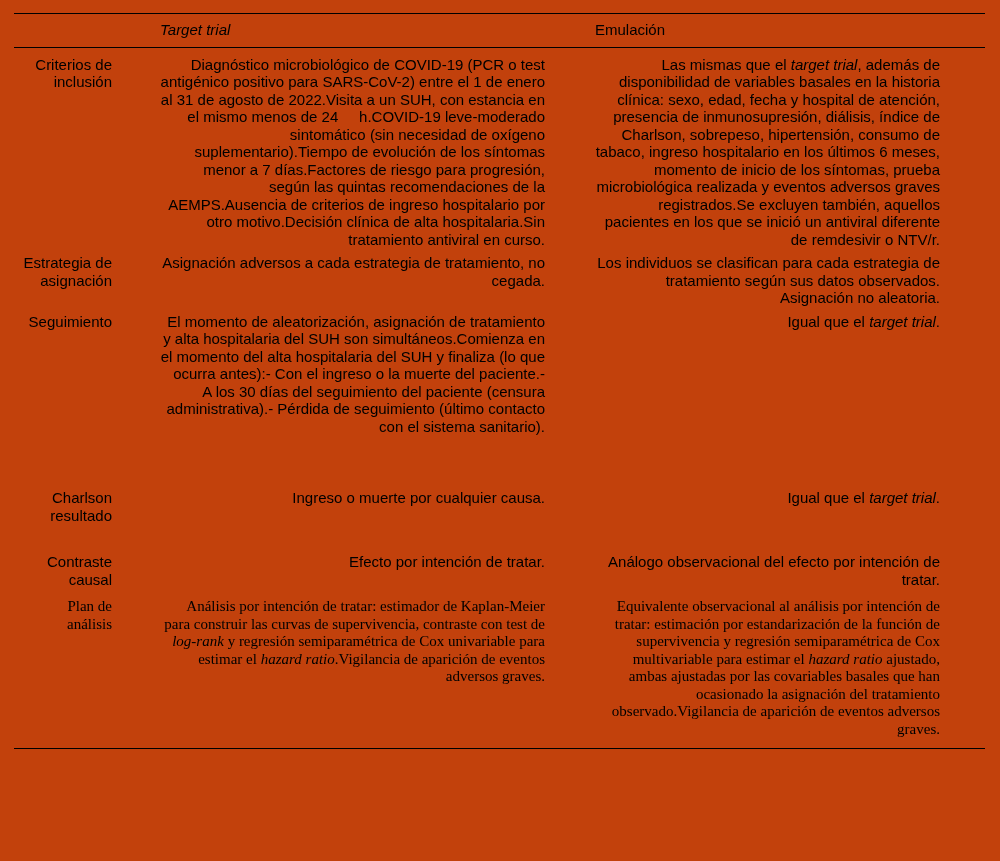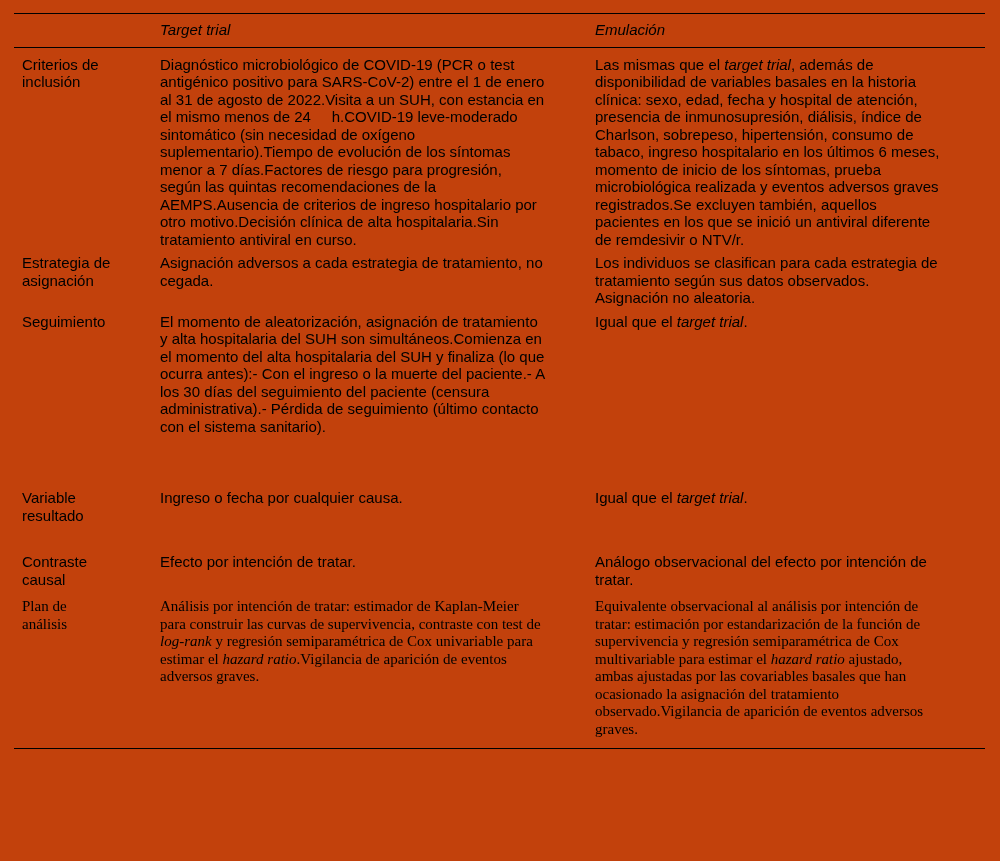--- a/index.html
+++ b/index.html
@@ -23,26 +23,26 @@
     border-bottom: 1.5px solid #000;
     font-size: 15px;
     line-height: 17.5px;
   }
   thead th {
     text-align: left;
     font-weight: normal;
     vertical-align: top;
     border-bottom: 1px solid #000;
     padding: 7px 0 8px 0;
-    font-style: italic;
   }
   th.italic-header { font-style: italic; }
   tbody td {
     vertical-align: top;
     padding-bottom: 10px;
+    text-align: right;
   }
   .c-label  { padding-left: 8px;  padding-right: 48px; }
   .c-target { padding-right: 50px; }
   .c-emu    { padding-right: 45px; }
   
   tbody tr:nth-child(1) td { padding-top: 8px; padding-bottom: 6px; }
   tbody tr:nth-child(2) td { padding-bottom: 6px; }
   tbody tr:nth-child(3) td { padding-bottom: 54px; }
   tbody tr:nth-child(4) td { padding-bottom: 29px; }
   tbody tr:nth-child(5) td { padding-bottom: 10px; }
@@ -76,22 +76,22 @@
         <td class="c-label">Estrategia de asignación</td>
         <td class="c-target"><span>Asignación adversos a cada estrategia de tratamiento, no cegada.</span></td>
         <td class="c-emu"><span>Los individuos se clasifican para cada estrategia de tratamiento según sus datos observados. Asignación no aleatoria.</span></td>
       </tr>
       <tr>
         <td class="c-label">Seguimiento</td>
         <td class="c-target"><span>El momento de aleatorización, asignación de tratamiento y alta hospitalaria del SUH son simultáneos.Comienza en el momento del alta hospitalaria del SUH y finaliza (lo que ocurra antes):- Con el ingreso o la muerte del paciente.- A los 30 días del seguimiento del paciente (censura administrativa).- Pérdida de seguimiento (último contacto con el sistema sanitario).</span></td>
         <td class="c-emu"><span>Igual que el </span><span style="font-style: italic;">target trial</span><span>.</span></td>
       </tr>
       <tr>
-        <td class="c-label">Variable resultado</td>
-        <td class="c-target"><span>Ingreso o fecha por cualquier causa.</span></td>
+        <td class="c-label">Charlson resultado</td>
+        <td class="c-target"><span>Ingreso o muerte por cualquier causa.</span></td>
         <td class="c-emu"><span>Igual que el </span><span style="font-style: italic;">target trial</span><span>.</span></td>
       </tr>
       <tr>
         <td class="c-label">Contraste causal</td>
         <td class="c-target"><span>Efecto por intención de tratar.</span></td>
         <td class="c-emu"><span>Análogo observacional del efecto por intención de tratar.</span></td>
       </tr>
       <tr>
         <td class="c-label">Plan de análisis</td>
         <td class="c-target"><span>Análisis por intención de tratar: estimador de Kaplan-Meier para construir las curvas de supervivencia, contraste con test de </span><span style="font-style: italic;">log-rank</span><span> y regresión semiparamétrica de Cox univariable para estimar el </span><span style="font-style: italic;">hazard ratio</span><span>.Vigilancia de aparición de eventos adversos graves.</span></td>

